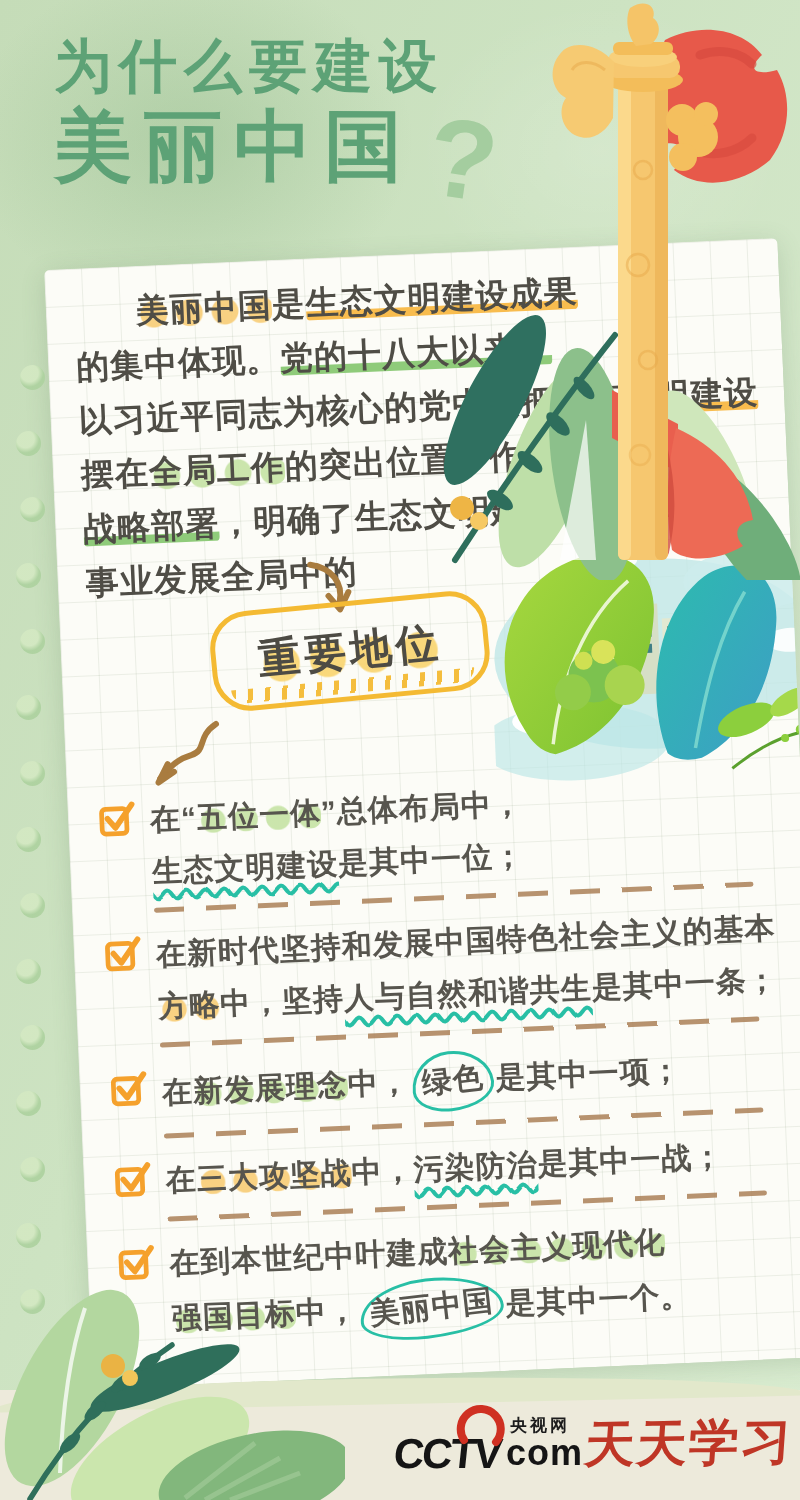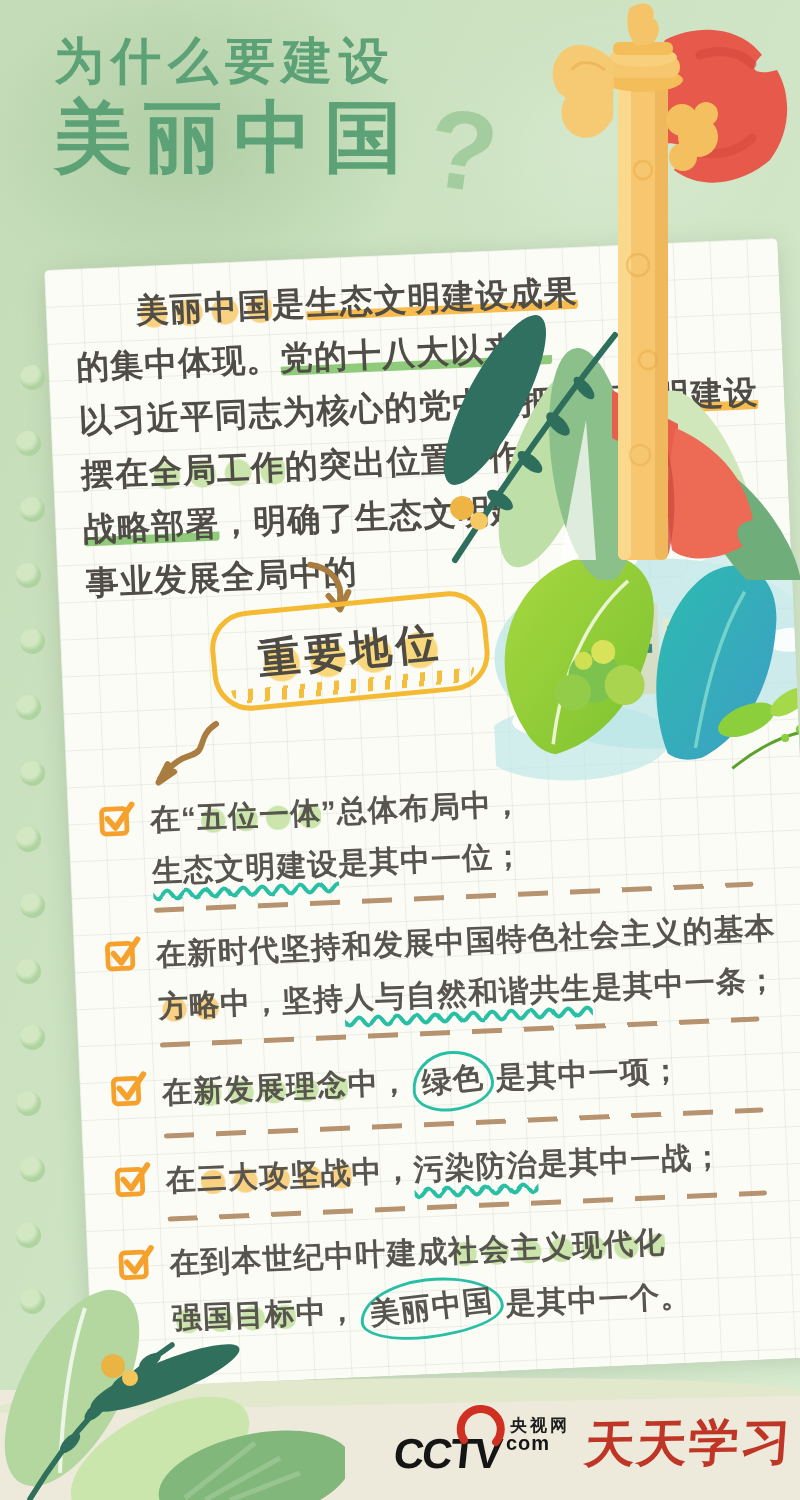--- a/index.html
+++ b/index.html
@@ -6,21 +6,21 @@
   body{font-family:"Liberation Sans","DejaVu Sans",sans-serif;}
   .stage{position:relative;width:800px;height:1500px;overflow:hidden;
     background:linear-gradient(115deg,#c5dcb8 0%,#cde3c2 42%,#d5e8cb 75%,#d9ecd0 100%);}
   .wash1{position:absolute;left:-120px;top:-100px;width:620px;height:480px;border-radius:50%;
     background:radial-gradient(closest-side,rgba(120,168,115,.30),rgba(120,168,115,0) 72%);}
   .wash2{position:absolute;left:340px;top:-60px;width:520px;height:420px;border-radius:50%;
     background:radial-gradient(closest-side,rgba(255,255,255,.16),rgba(255,255,255,0) 70%);}
 
   
   .title{position:absolute;left:54px;top:34px;z-index:4;color:#5da276;}
-  .title .t1{font-size:50px;font-weight:900;letter-spacing:7px;line-height:1.1;}
+  .title .t1{font-size:58px;font-weight:900;letter-spacing:7px;line-height:1.1;}
   .title .t2row{margin-top:8px;display:flex;align-items:flex-start;}
   .title .t2{font-size:78px;font-weight:900;letter-spacing:12px;line-height:1.05;}
   .title .qmark{display:inline-block;font-size:112px;font-weight:900;color:#a4cd9f;
     transform:rotate(8deg) translateY(-2px);margin-left:14px;line-height:1;}
 
   
   .mdots{position:absolute;left:14px;top:0;z-index:3;}
   .mdots .dot{position:absolute;width:25px;height:25px;border-radius:50%;
     background:radial-gradient(circle at 38% 32%,#d3e8c2 0 38%,#aed2a0 60%);opacity:.95;}
 
@@ -77,21 +77,21 @@
 
   
   .leaves-bl{position:absolute;left:0;top:1283px;z-index:5;}
   .footer{position:absolute;left:0;top:1390px;width:800px;height:110px;background:#edeadb;z-index:4;}
   .footer:before{content:"";position:absolute;left:-10px;top:-12px;width:820px;height:26px;
     background:#e2e8cb;transform:rotate(-1.2deg);border-radius:40% 60% 0 0 / 100% 100% 0 0;}
   .cctv{position:absolute;left:394px;top:40px;font-size:42px;font-weight:900;letter-spacing:-2px;
     color:#151515;transform:skewX(-6deg);}
   .cctv-arc{position:absolute;left:456px;top:12px;}
   .cctv-cn{position:absolute;left:510px;top:24px;font-size:17px;font-weight:700;letter-spacing:3px;color:#1c1c1c;}
-  .cctv-com{position:absolute;left:506px;top:42px;font-size:20px;font-weight:800;letter-spacing:1px;color:#151515;}
+  .cctv-com{position:absolute;left:506px;top:42px;font-size:36px;font-weight:800;letter-spacing:1px;color:#151515;}
   .brand{position:absolute;left:585px;top:20px;font-size:50px;font-weight:900;color:#bf3626;
     transform:skewX(-5deg) rotate(-1deg);letter-spacing:2px;}
 
   .illo{position:absolute;z-index:3;}
 </style>
 </head>
 <body>
 
 <div class="stage">
   <div class="wash1"></div>

